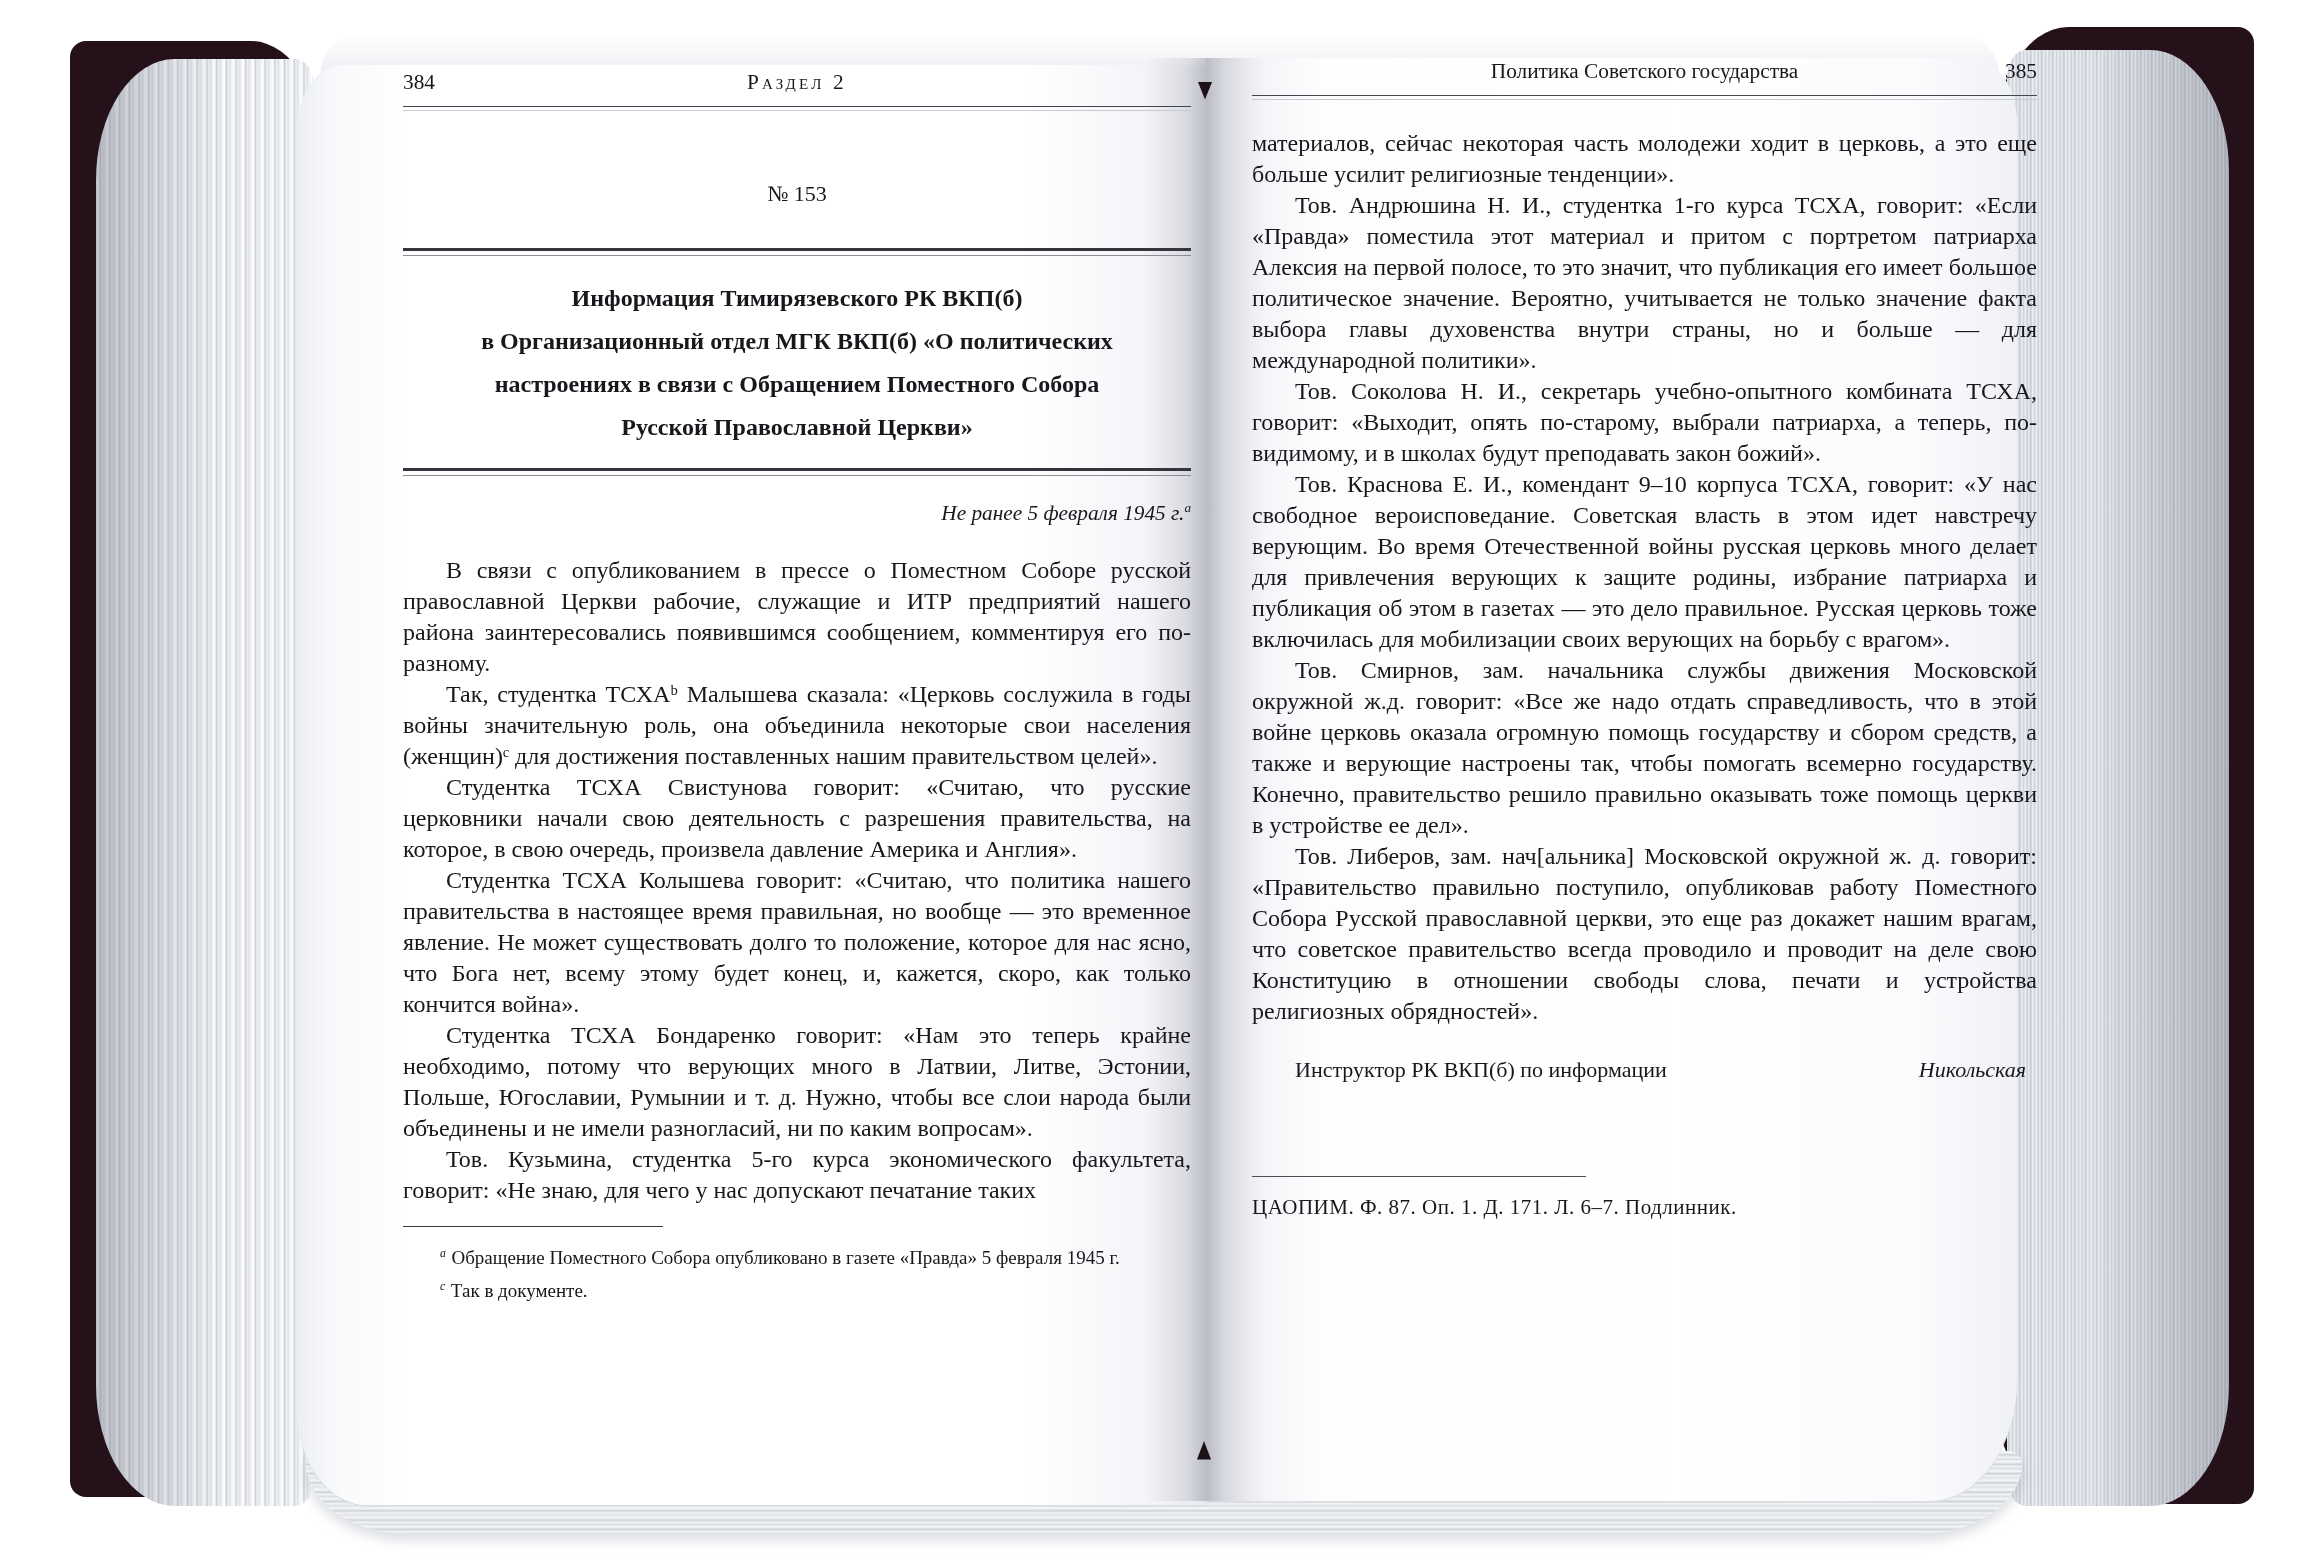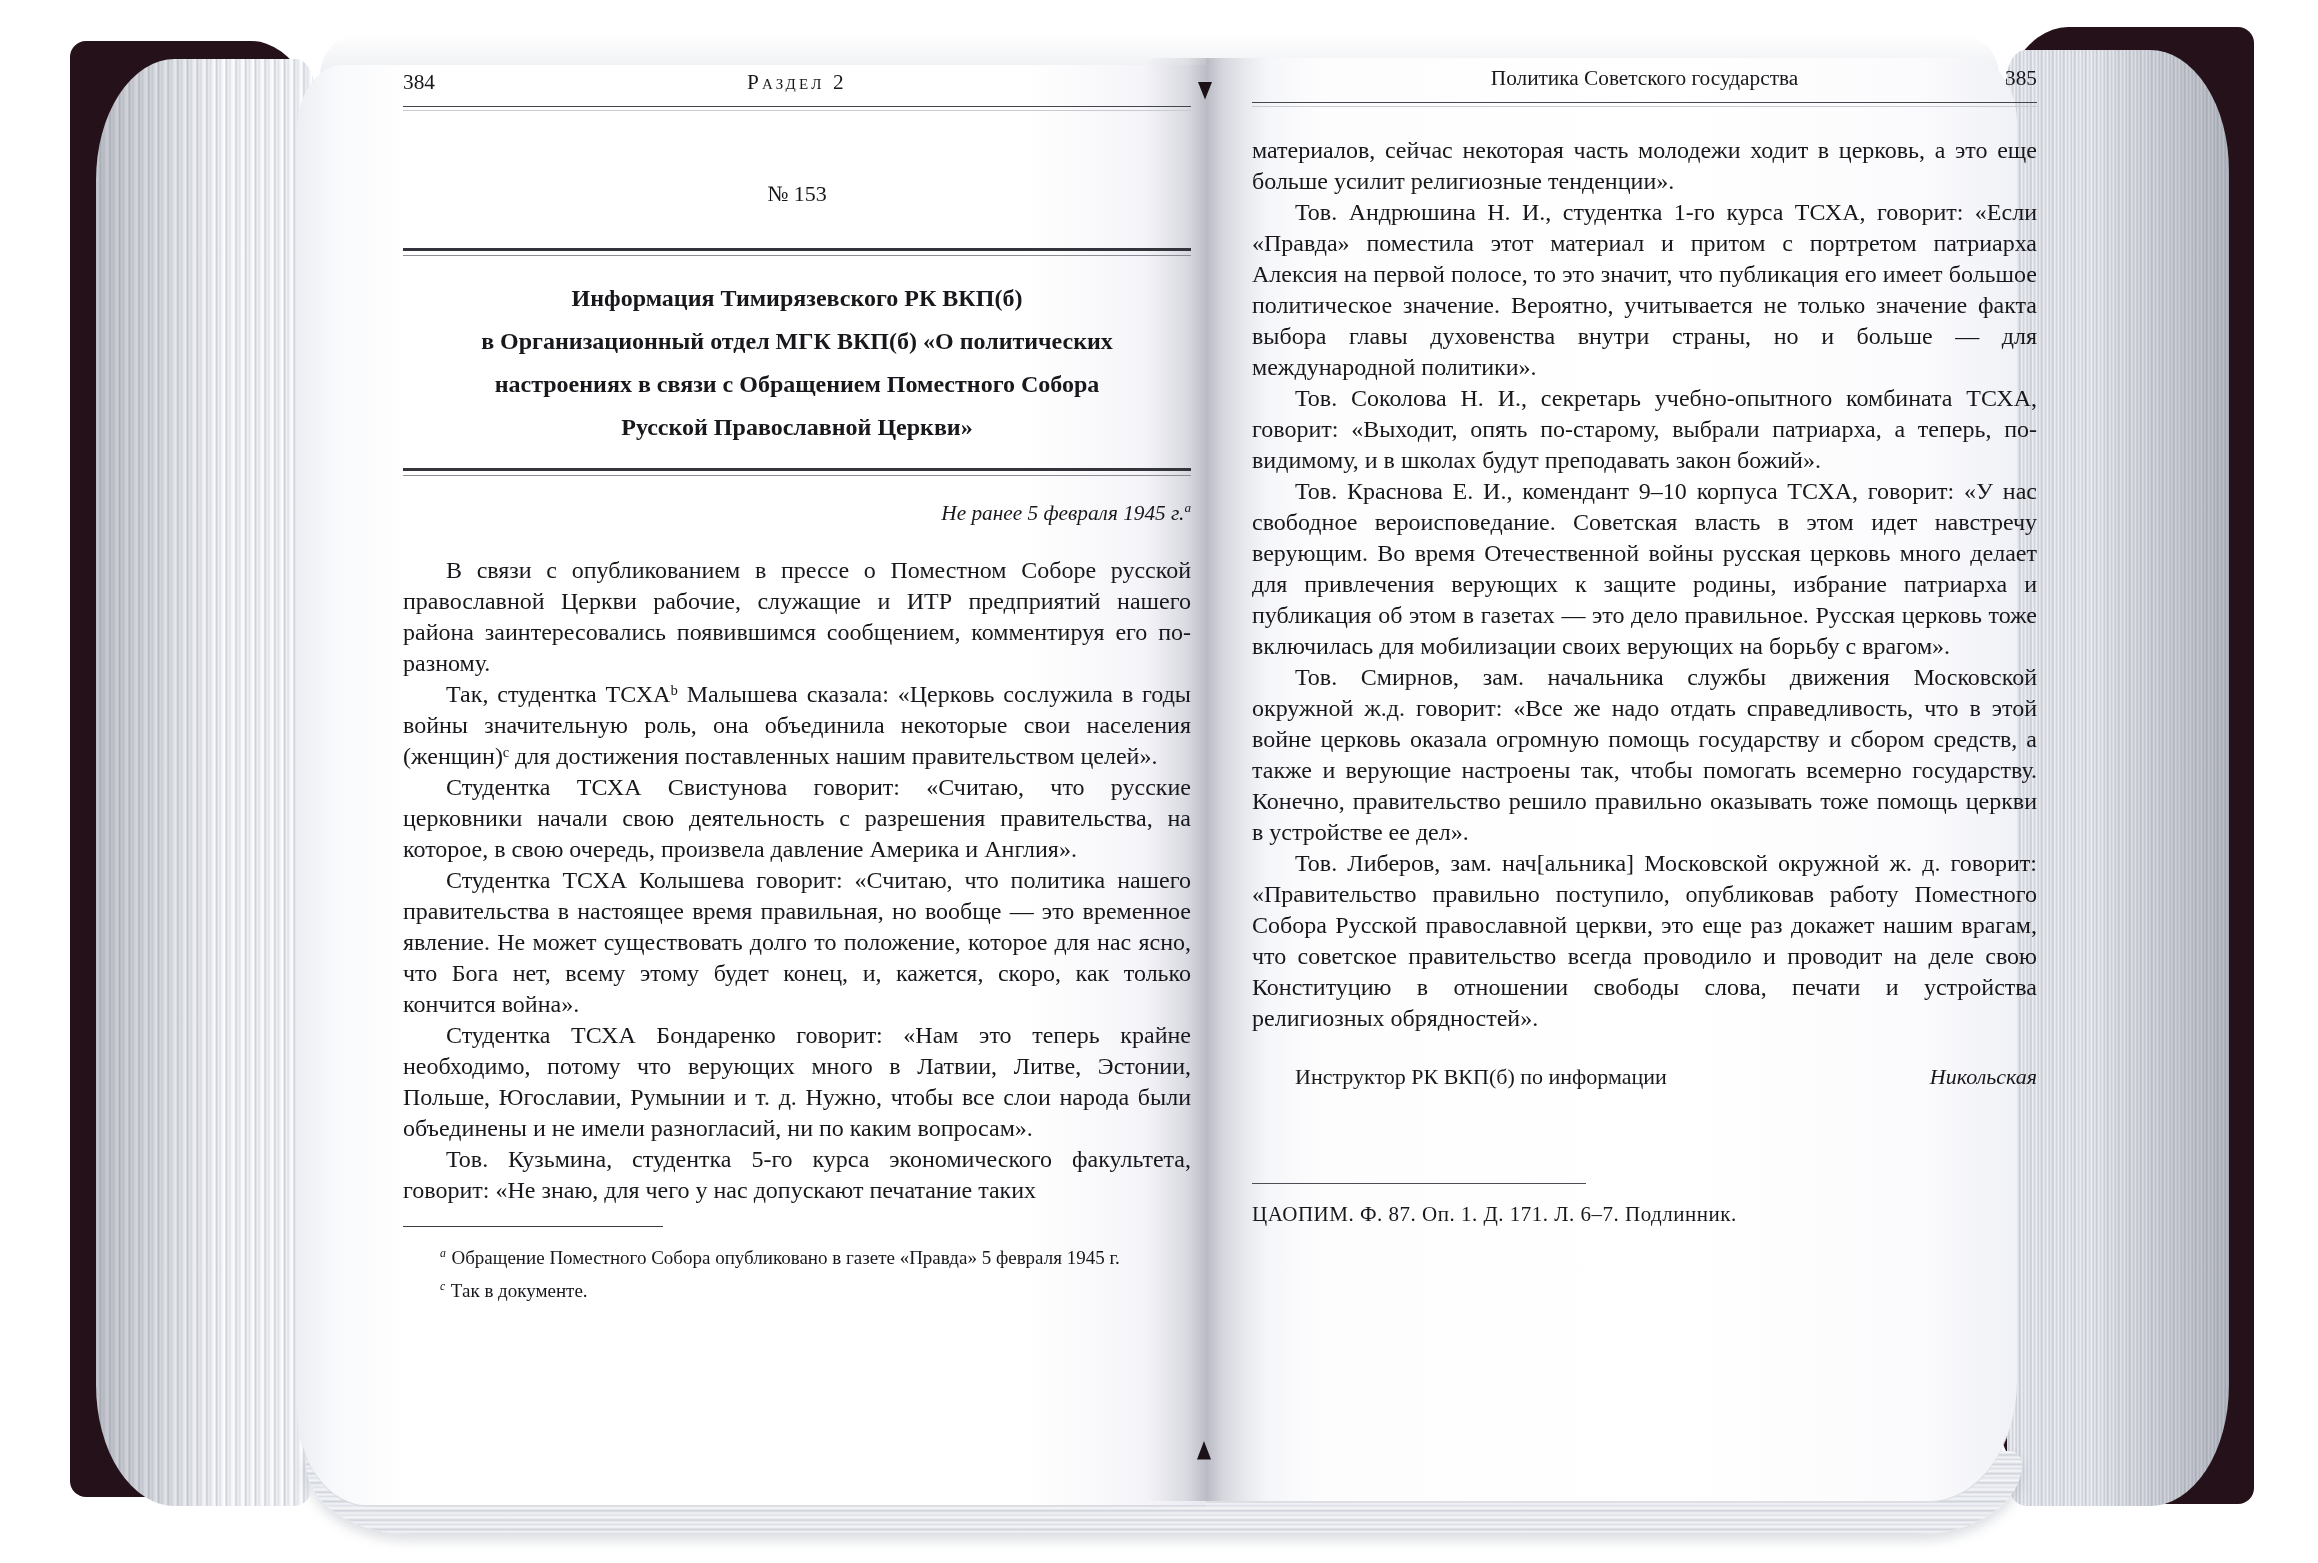--- a/index.html
+++ b/index.html
@@ -47,21 +47,21 @@
     box-shadow:0 1.4px 0 #dcdee4;}
   .gutter{position:absolute;left:1144px;top:58px;width:122px;height:1443px;
     background:linear-gradient(90deg,rgba(50,52,68,0) 0%,rgba(50,52,68,0.10) 35%,rgba(50,52,68,0.24) 50%,rgba(50,52,68,0.10) 65%,rgba(50,52,68,0) 100%);}
   .notch{position:absolute;background:#1d1118;}
   .notch-top{left:1198px;top:82px;width:14px;height:17.6px;clip-path:polygon(0 0,100% 0,50% 100%);}
   .notch-bottom{left:1197px;top:1441px;width:14px;height:18.5px;clip-path:polygon(50% 0,0 100%,100% 100%);}
 
   
   .col{position:absolute;}
   #left-col{left:403px;top:70px;width:788px;}
-  #right-col{left:1252px;top:66px;width:785px;}
+  #right-col{left:1252px;top:59px;width:785px;}
 
   .header-row{position:relative;height:29px;}
   .pnum{position:absolute;top:0;font-size:21.3px;}
   .pnum-left{left:0;}
   .pnum-right{right:0;}
   .rhead{text-align:center;font-size:21.3px;}
   .rhead-caps{font-variant:small-caps;letter-spacing:3.2px;}
   .rule-head{margin-top:7.4px;height:2.8px;border-top:1.9px solid #45454e;border-bottom:1.4px solid #c7c9d3;}
 
   .doc-num{margin-top:70px;text-align:center;font-size:22px;}
@@ -75,21 +75,21 @@
   .bodytext p{margin:0;text-indent:43px;}
   .bodytext p.no-indent{text-indent:0;}
 
   .footnotes{margin-top:20.4px;font-size:19px;line-height:29px;}
   .fn-rule{width:260px;border-top:1.9px solid #3c3c44;margin-bottom:12px;}
   .footnotes p{margin:0;text-indent:37px;text-align:justify;}
   .footnotes sup{font-size:0.62em;font-style:italic;margin-right:5.6px;}
 
   .sig-row{margin-top:30px;display:flex;justify-content:space-between;align-items:flex-start;font-size:22px;}
   .sig-role{padding-left:43px;}
-  .sig-name{font-style:italic;}
+  .sig-name{font-style:italic;padding-right:11px;}
   .arch-rule{margin-top:93px;width:334px;border-top:1.4px solid #4d4d56;}
   .arch-line{margin-top:17.6px;font-size:21px;letter-spacing:0.5px;}
 </style>
 </head>
 <body>
 
 <div class="scene">
 
   <div class="cover cover-left"></div>
   <div class="cover cover-right"></div>

